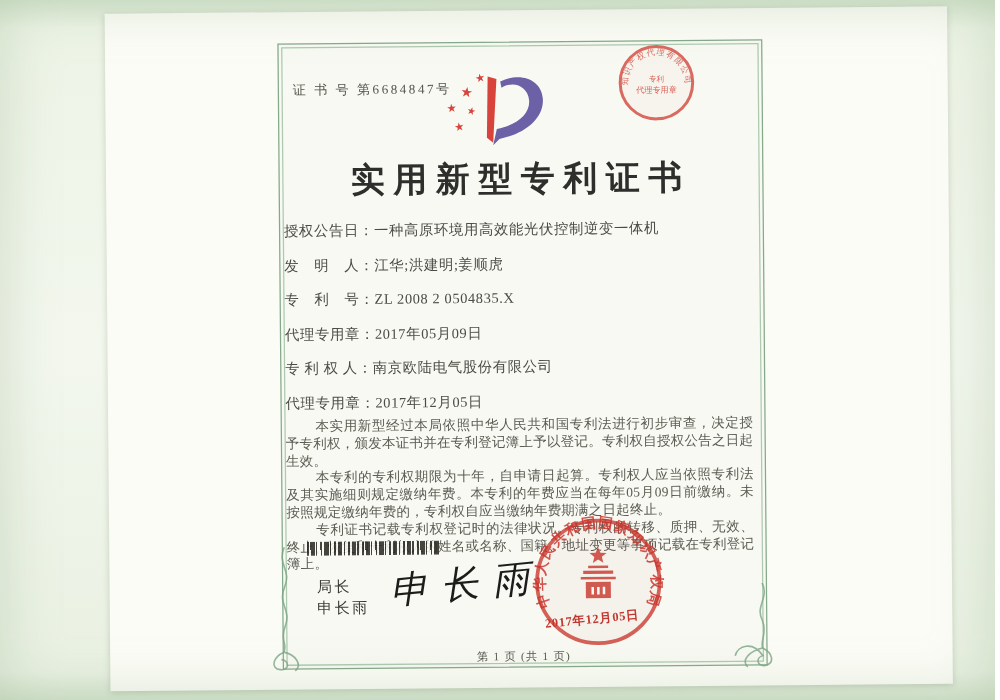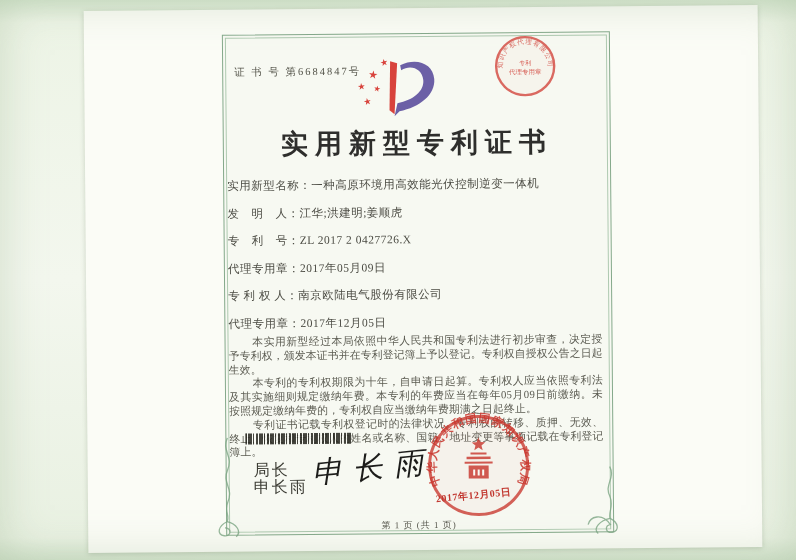--- a/index.html
+++ b/index.html
@@ -26,21 +26,21 @@
   .logo .star{position:absolute;color:#d8433c;line-height:1;}
   .logo svg{position:absolute;left:0;top:0;}
   .title{position:absolute;left:171px;top:117px;width:322px;text-align:center;
     font-size:27px;font-weight:600;letter-spacing:7px;color:#2e2e2c;white-space:nowrap;}
   .fields{position:absolute;left:142px;top:168px;width:380px;display:flex;flex-direction:column;gap:11.5px;}
   .field{font-size:11.5px;line-height:16px;color:#4c4c44;letter-spacing:.5px;white-space:nowrap;}
   .paras{position:absolute;left:142px;top:326px;width:374px;color:#5b5b51;}
   .paras p{margin:0;font-size:10.8px;line-height:13.8px;text-indent:2.2em;text-align:justify;letter-spacing:.2px;}
   .barcode{position:absolute;left:158px;top:424px;width:106px;height:11px;opacity:.85;
     background-image:repeating-linear-gradient(90deg,#26261f 0 1.5px,#fbfcf6 1.5px 3px,#26261f 3px 6.5px,#fbfcf6 6.5px 7.5px,#26261f 7.5px 8.5px,#fbfcf6 8.5px 11px);}
-  .signer{position:absolute;left:166px;top:452px;font-size:16px;line-height:17px;color:#3c3c34;letter-spacing:2px;}
+  .signer{position:absolute;left:166px;top:452px;font-size:12px;line-height:17px;color:#3c3c34;letter-spacing:2px;}
   .signature{position:absolute;left:224px;top:436px;width:190px;font-size:30px;font-style:italic;
     letter-spacing:11px;color:#1c1c1a;transform:rotate(-5deg);white-space:nowrap;}
   .seal{position:absolute;left:336px;top:403px;width:110px;height:110px;}
   .seal-date{position:absolute;left:348px;top:481px;font-size:10px;font-weight:600;color:#c23830;
     letter-spacing:.5px;transform:rotate(-5deg);white-space:nowrap;}
   .stamp{position:absolute;left:409px;top:27px;width:64px;height:64px;}
   .footer{position:absolute;left:231px;top:511px;width:200px;text-align:center;font-size:9px;color:#55554b;letter-spacing:1px;}
   .flourish{position:absolute;}
 </style>
 </head>
@@ -70,23 +70,23 @@
       <span class="star" style="left:7px;top:41px;font-size:9px;transform:rotate(-10deg);">★</span>
       <svg width="88" height="62" viewBox="0 0 88 62">
         <polygon points="34,5 41,7 38,58 33,54" fill="#d8433c"></polygon>
         <path d="M44,9 C61,1 77,8 78,23 C79,39 63,51 43,55 L38,60 L41,47 C57,44 68,35 67,24 C66,13 55,8 45,14 Z" fill="#6c60a6"></path>
       </svg>
     </div>
 
     <div class="title">实用新型专利证书</div>
 
     <div class="fields">
-      <div class="field"><span>实用新型名称：</span><span>一种高原环境用高效能光伏控制逆变一体机</span></div>
+      <div class="field"><span>授权公告日：</span><span>一种高原环境用高效能光伏控制逆变一体机</span></div>
       <div class="field"><span>发　明　人：</span><span>江华;洪建明;姜顺虎</span></div>
-      <div class="field"><span>专　利　号：</span><span>ZL 2017 2 0427726.X</span></div>
+      <div class="field"><span>专　利　号：</span><span>ZL 2008 2 0504835.X</span></div>
       <div class="field"><span>代理专用章：</span><span>2017年05月09日</span></div>
       <div class="field"><span>专 利 权 人：</span><span>南京欧陆电气股份有限公司</span></div>
       <div class="field"><span>代理专用章：</span><span>2017年12月05日</span></div>
     </div>
 
     <div class="paras">
       <p>本实用新型经过本局依照中华人民共和国专利法进行初步审查，决定授予专利权，颁发本证书并在专利登记簿上予以登记。专利权自授权公告之日起生效。</p>
       <p>本专利的专利权期限为十年，自申请日起算。专利权人应当依照专利法及其实施细则规定缴纳年费。本专利的年费应当在每年05月09日前缴纳。未按照规定缴纳年费的，专利权自应当缴纳年费期满之日起终止。</p>
       <p>专利证书记载专利权登记时的法律状况。专利权的转移、质押、无效、终止、恢复和专利权人的姓名或名称、国籍、地址变更等事项记载在专利登记簿上。</p>
     </div>

